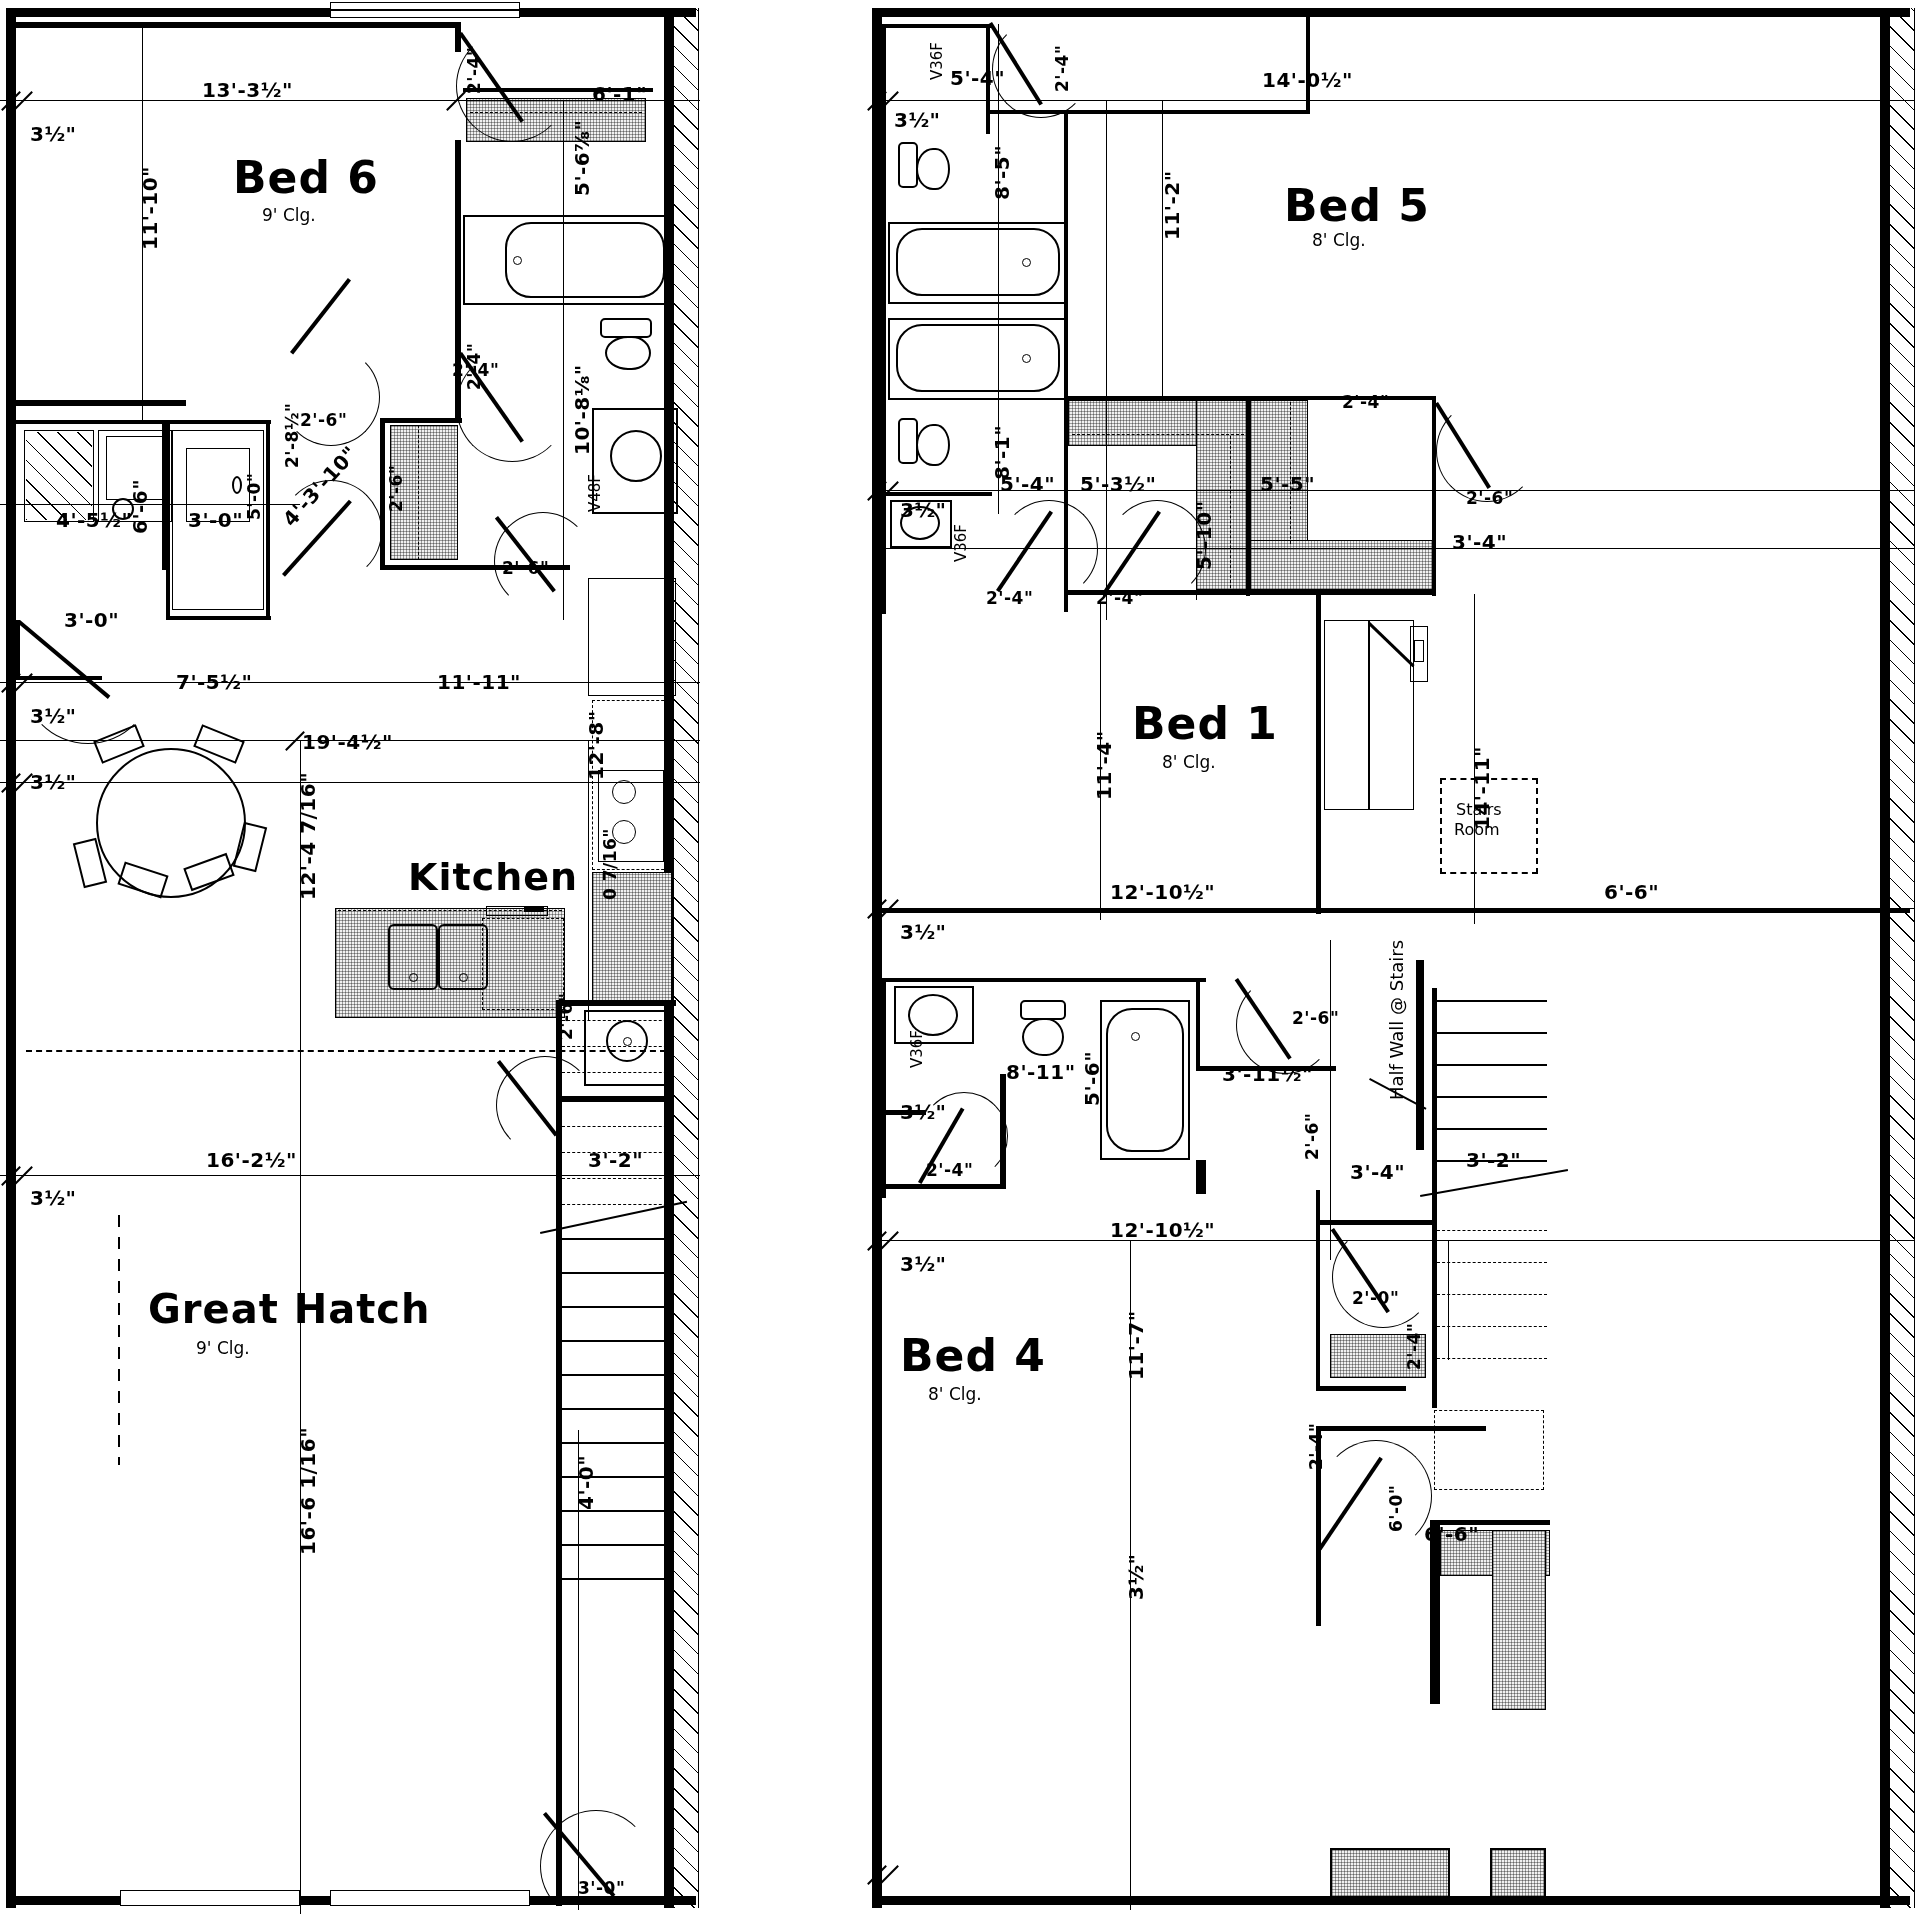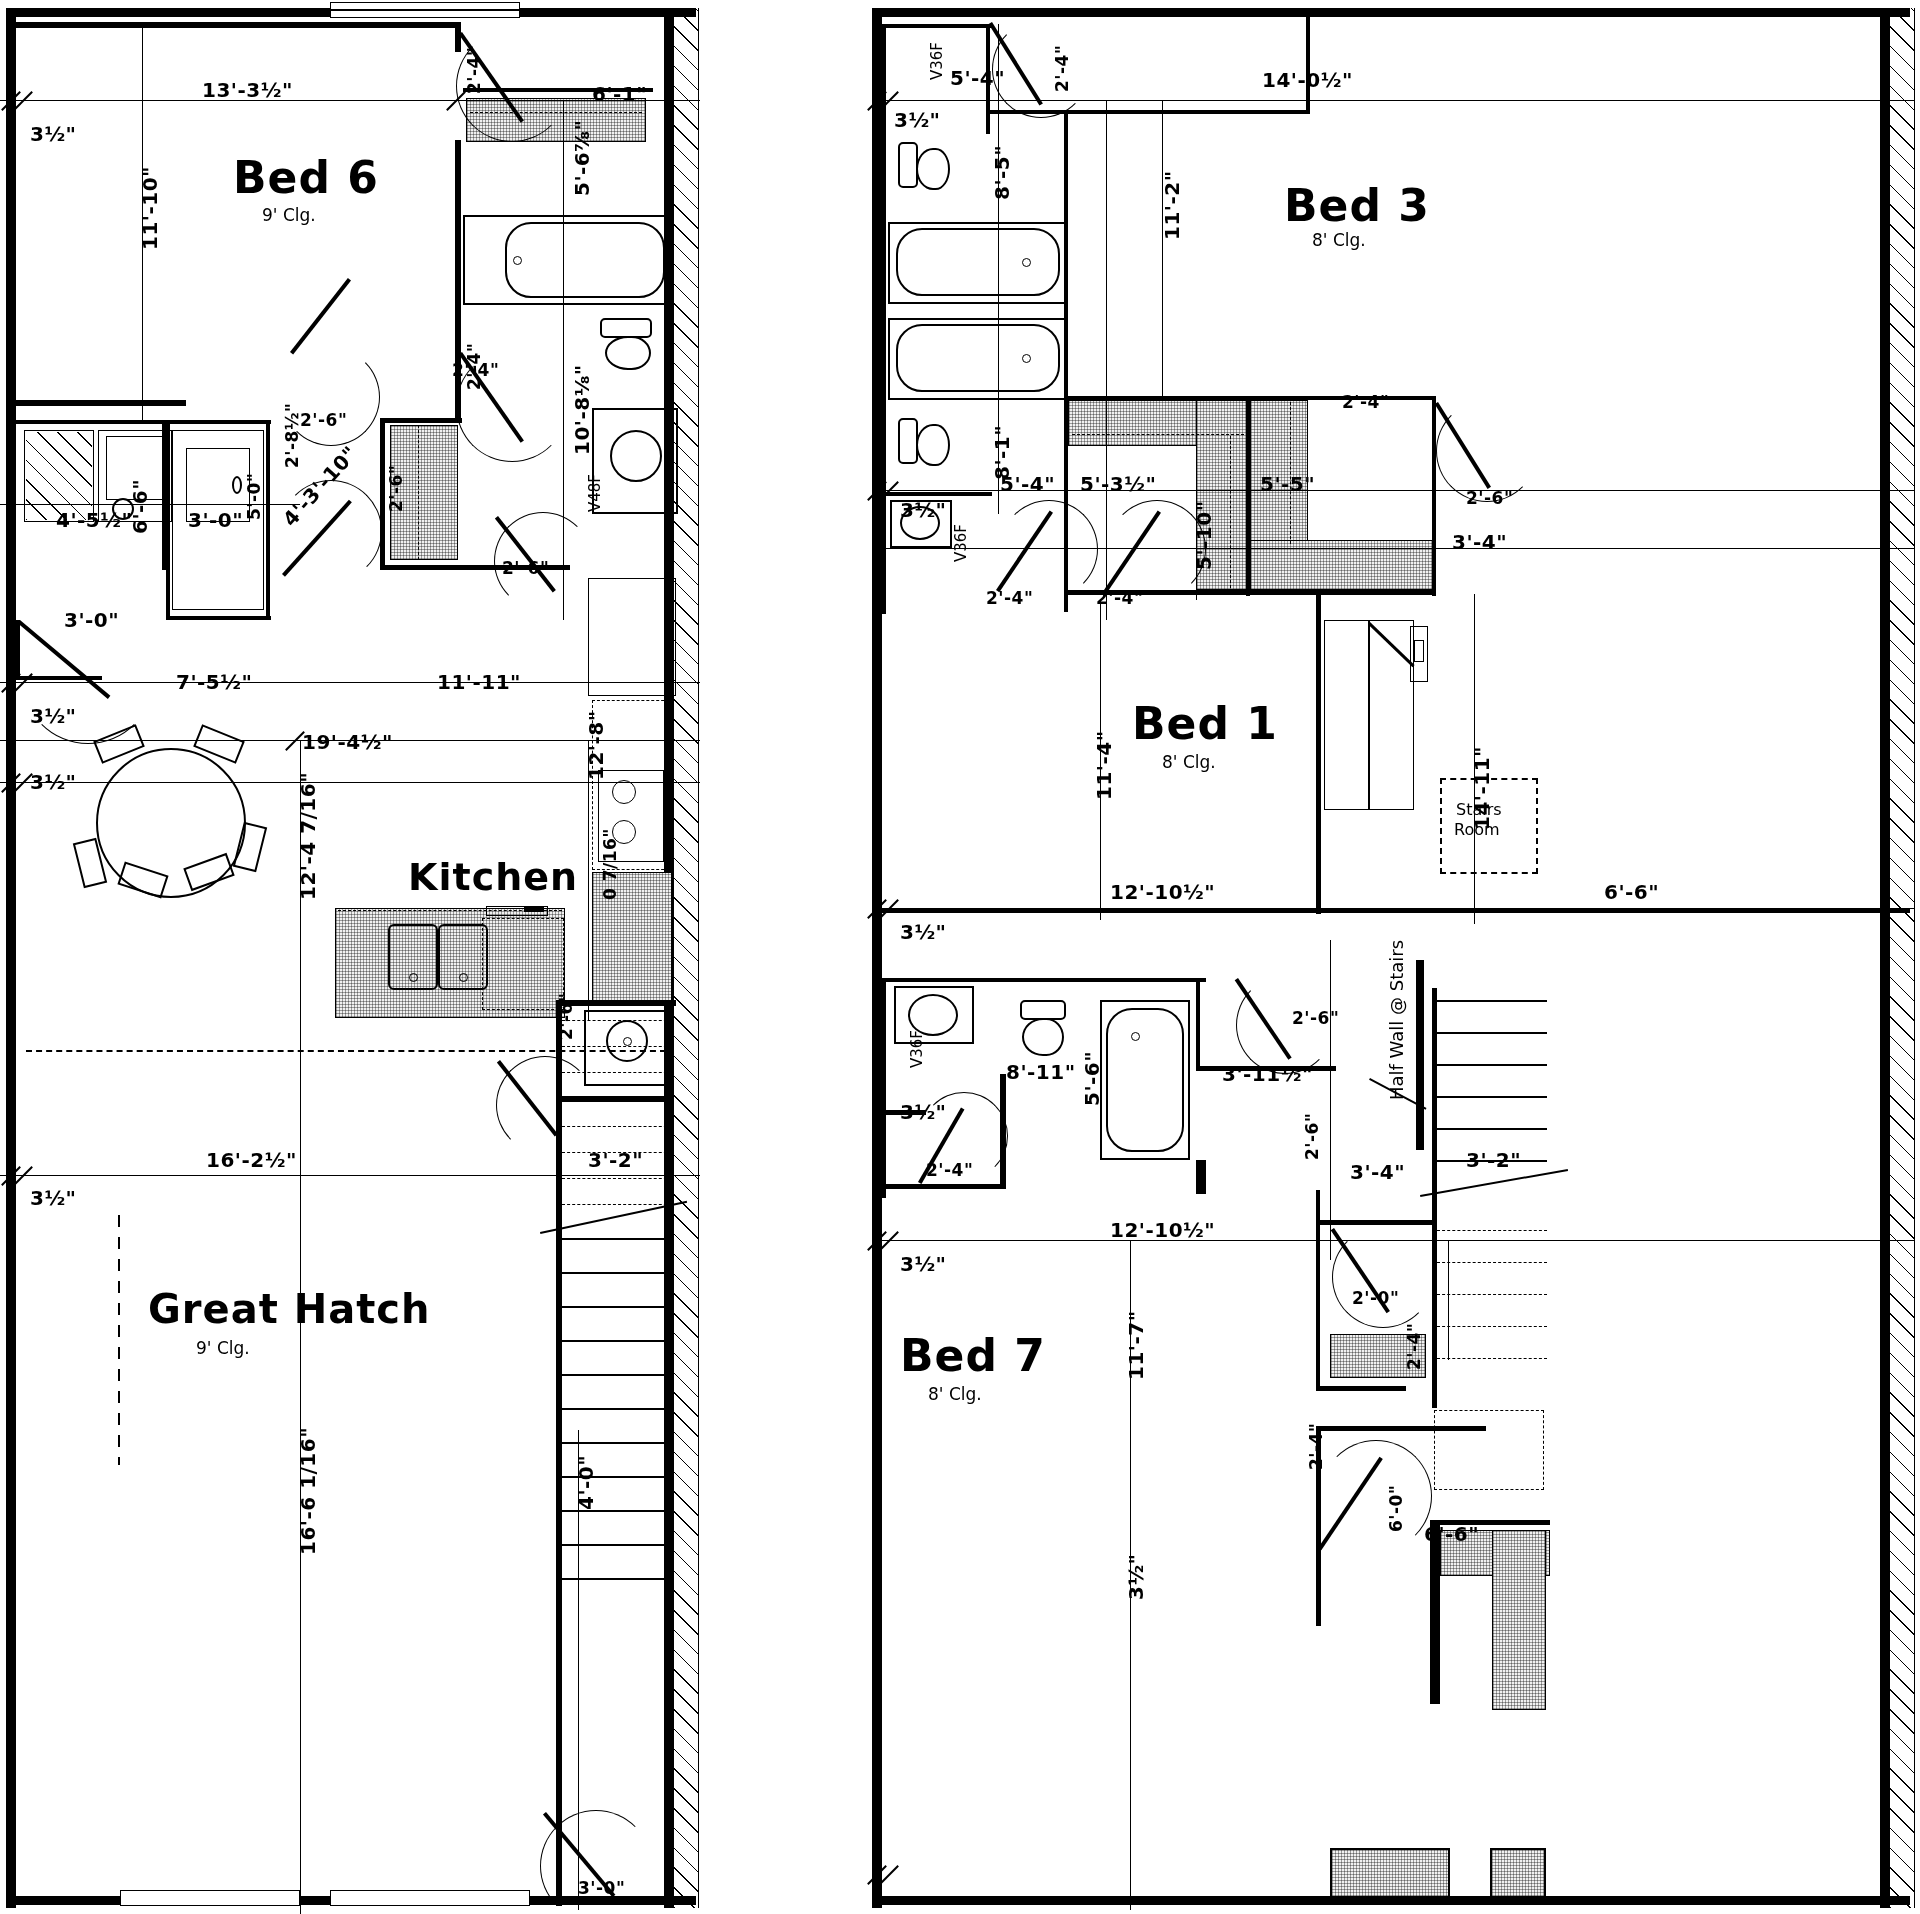--- a/index.html
+++ b/index.html
@@ -454,27 +454,27 @@
   <div class="tick" style="left:888px;top:88px;"></div>
   <div class="tick" style="left:876px;top:478px;"></div>
   <div class="tick" style="left:888px;top:478px;"></div>
   <div class="tick" style="left:876px;top:896px;"></div>
   <div class="tick" style="left:888px;top:896px;"></div>
   <div class="tick" style="left:876px;top:1228px;"></div>
   <div class="tick" style="left:888px;top:1228px;"></div>
   <div class="tick" style="left:876px;top:1862px;"></div>
   <div class="tick" style="left:888px;top:1862px;"></div>
 
-  <div class="roomname" style="left:1284px;top:180px;font-size:44px;">Bed 3</div>
+  <div class="roomname" style="left:1284px;top:180px;font-size:44px;">Bed 5</div>
   <div class="clg" style="left:1312px;top:230px;">8' Clg.</div>
 
   <div class="roomname" style="left:1132px;top:698px;font-size:44px;">Bed 1</div>
   <div class="clg" style="left:1162px;top:752px;">8' Clg.</div>
 
-  <div class="roomname" style="left:900px;top:1330px;font-size:44px;">Bed 7</div>
+  <div class="roomname" style="left:900px;top:1330px;font-size:44px;">Bed 4</div>
   <div class="clg" style="left:928px;top:1384px;">8' Clg.</div>
 
   <div class="dim" style="left:950px;top:66px;">5'-4"</div>
   <div class="dim" style="left:894px;top:108px;">3½"</div>
   <div class="dim vt" style="left:990px;top:200px;">8'-5"</div>
   <div class="dim vt sm" style="left:1052px;top:92px;">2'-4"</div>
   <div class="dim" style="left:1262px;top:68px;">14'-0½"</div>
   <div class="dim vt" style="left:1160px;top:240px;">11'-2"</div>
   <div class="dim vt" style="left:990px;top:480px;">8'-1"</div>
   <div class="dim" style="left:1000px;top:472px;">5'-4"</div>

